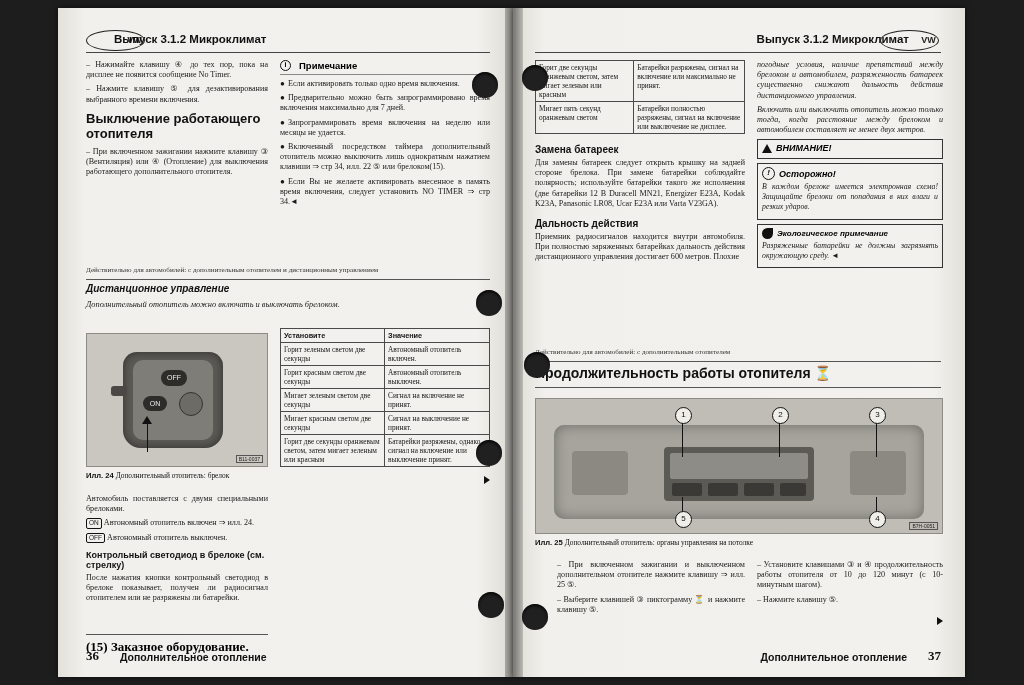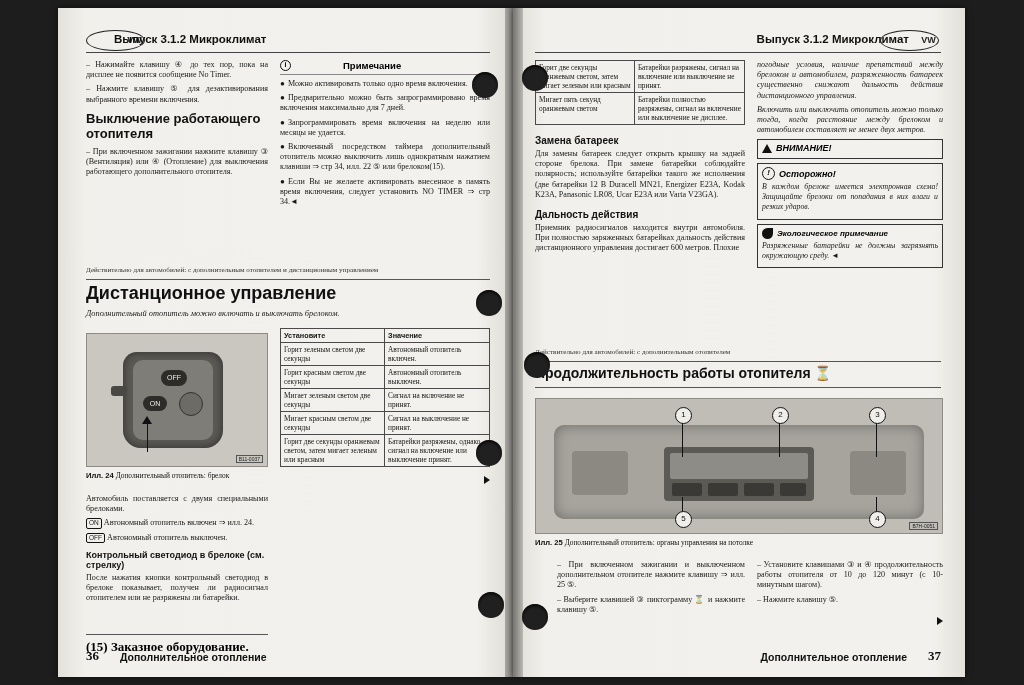--- a/index.html
+++ b/index.html
@@ -129,34 +129,34 @@
     <div class="col" style="left:28px;top:52px;width:182px;">
       <p class="t">– Нажимайте клавишу ④ до тех пор, пока на дисплее не появится сообщение No Timer.</p>
       <p class="t">– Нажмите клавишу ⑤ для дезактивирования выбранного времени включения.</p>
       <h2 class="sec">Выключение работающего отопителя</h2>
       <p class="t">– При включенном зажигании нажмите клавишу ③ (Вентиляция) или ④ (Отопление) для выключения работающего дополнительного отопителя.</p>
     </div>
 
     <div class="col" style="left:222px;top:52px;width:210px;">
       <div style="display:flex;align-items:center;gap:4px;">
         <span class="note-ico">i</span>
-        <span style="font-family:'Liberation Sans',sans-serif;font-weight:bold;font-size:9.5px;margin-left:44px;">Примечание</span>
+        <span style="font-family:'Liberation Sans',sans-serif;font-weight:bold;font-size:9.5px;">Примечание</span>
       </div>
       <div class="rule thin" style="margin:3px 0 4px 0;"></div>
-      <p class="t"><span class="bul">●</span><span>Можно активировать только одно время включения.</span></p>
+      <p class="t"><span class="bul">●</span><span>Если активировать только одно время включения.</span></p>
       <p class="t"><span class="bul">●</span><span>Предварительно можно быть запрограммировано время включения максимально для 7 дней.</span></p>
       <p class="t"><span class="bul">●</span><span>Запрограммировать время включения на неделю или месяцы не удается.</span></p>
       <p class="t"><span class="bul">●</span><span>Включенный посредством таймера дополнительный отопитель можно выключить лишь однократным нажатием клавиши ⇒ стр 34, илл. 22 ⑤ или брелоком(15).</span></p>
       <p class="t"><span class="bul">●</span><span>Если Вы не желаете активировать внесенное в память время включения, следует установить NO TIMER ⇒ стр 34.◄</span></p>
     </div>
 
     <div style="position:absolute;left:28px;top:258px;width:404px;">
       <div class="valid">Действительно для автомобилей: с дополнительным отопителем и дистанционным управлением</div>
       <div class="rule"></div>
-      <h2 class="sec" style="font-size:18px;margin-top:2px;">Дистанционное управление</h2>
+      <h2 class="sec" style="font-size:10px;margin-top:2px;font-style:italic;">Дистанционное управление</h2>
       <p class="t italic" style="font-size:8.4px;">Дополнительный отопитель можно включать и выключать брелоком.</p>
     </div>
 
     <div class="fig" style="left:28px;top:325px;width:180px;height:132px;">
       <div style="position:absolute;left:36px;top:18px;width:100px;height:96px;border-radius:14px 14px 18px 18px;background:#5c5a55;box-shadow:inset 0 0 10px rgba(0,0,0,.5);"></div>
       <div style="position:absolute;left:46px;top:26px;width:80px;height:80px;border-radius:10px;background:#7f7d77;"></div>
       <div style="position:absolute;left:74px;top:36px;width:26px;height:16px;border-radius:8px;background:#2e2c29;color:#eee;font-size:7px;font-family:'Liberation Sans',sans-serif;text-align:center;line-height:16px;">OFF</div>
       <div style="position:absolute;left:56px;top:62px;width:24px;height:15px;border-radius:8px;background:#2e2c29;color:#eee;font-size:7px;font-family:'Liberation Sans',sans-serif;text-align:center;line-height:15px;">ON</div>
       <div style="position:absolute;left:92px;top:58px;width:22px;height:22px;border-radius:50%;border:1px solid #333;background:#6d6b66;"></div>
       <div style="position:absolute;left:24px;top:52px;width:16px;height:10px;background:#4a4844;border-radius:3px;"></div>
@@ -219,21 +219,21 @@
 
     <div class="hdr" style="right:56px;top:25px;">Выпуск 3.1.2  Микроклимат</div>
     <div class="vw" style="right:26px;top:22px;">VW</div>
     <div class="hdrline" style="left:22px;top:44px;width:406px;"></div>
 
     <div class="col" style="left:22px;top:52px;width:210px;">
       <table class="tbl">
         <tbody>
             <tr>
           <td>Горит две секунды оранжевым светом, затем мигает зеленым или красным</td>
-          <td>Батарейки разряжены, сигнал на включение или выключение не принят.</td>
+          <td>Батарейки разряжены, сигнал на включение или максимально не принят.</td>
         </tr>
         <tr>
           <td>Мигает пять секунд оранжевым светом</td>
           <td>Батарейки полностью разряжены, сигнал на включение или выключение не дисплее.</td>
         </tr>
       </tbody>
         </table>
       <h3 class="sub" style="font-size:10px;margin-top:10px;">Замена батареек</h3>
       <p class="t">Для замены батареек следует открыть крышку на задней стороне брелока. При замене батарейки соблюдайте полярность; используйте батарейки такого же исполнения (две батарейки 12 В Duracell MN21, Energizer E23A, Kodak K23A, Panasonic LR08, Ucar E23A или Varta V23GA).</p>
       <h3 class="sub" style="font-size:10px;margin-top:9px;">Дальность действия</h3>

